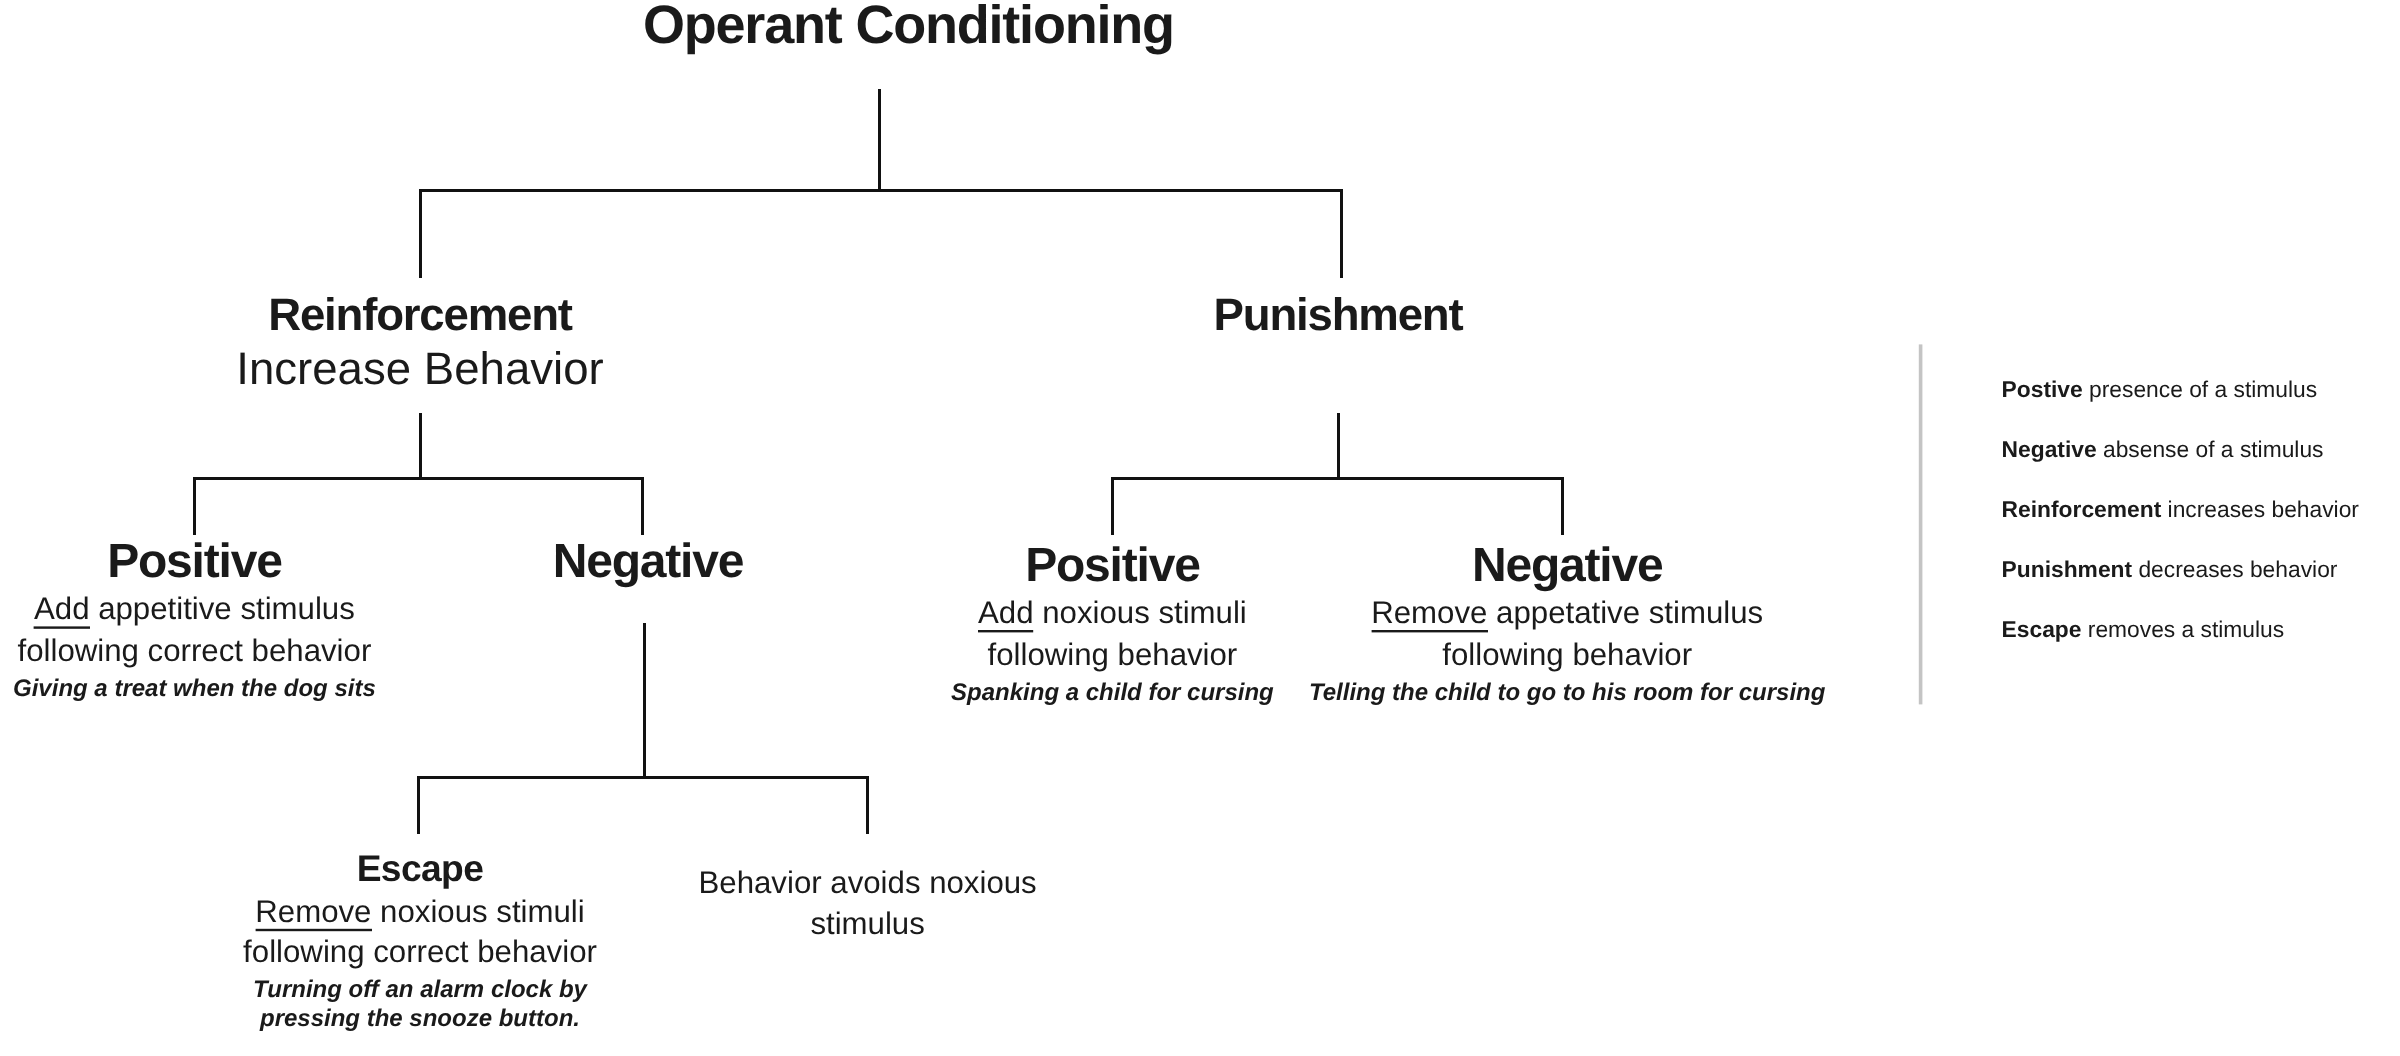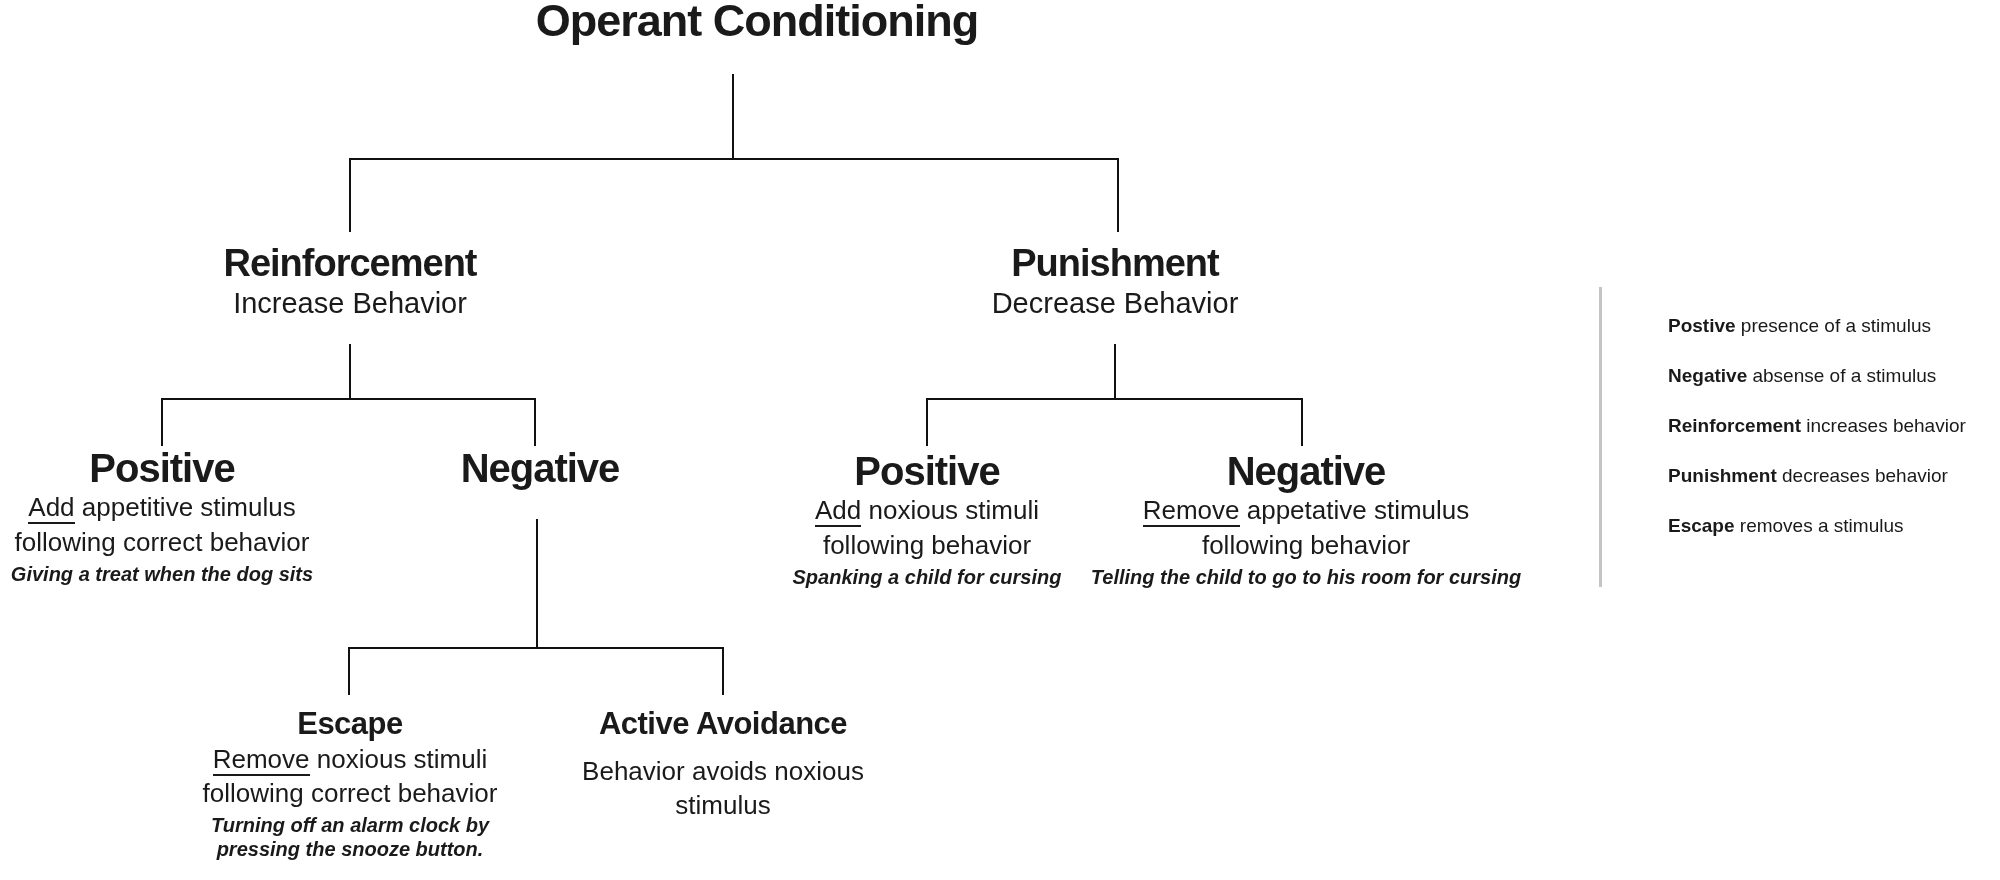--- a/index.html
+++ b/index.html
@@ -20,21 +20,21 @@
   .links path{stroke:var(--line);stroke-width:2.5;fill:none;}
   .title{
     position:absolute;left:457px;top:-4px;width:600px;
     text-align:center;font-size:45px;font-weight:bold;letter-spacing:-1px;
     line-height:1.1;
   }
   .node{position:absolute;text-align:center;}
   .lh1{font-size:38px;font-weight:bold;letter-spacing:-1px;line-height:1.12;}
   .lh2{font-size:40px;font-weight:bold;letter-spacing:-1px;line-height:1.08;}
   .lh3{font-size:31px;font-weight:bold;letter-spacing:-0.5px;line-height:1.15;}
-  .sub{font-size:29px;line-height:1.25;}
+  .sub{font-size:38px;line-height:1.25;}
   .body{font-size:26px;line-height:1.32;}
   .ex{font-size:20px;font-style:italic;font-weight:600;line-height:1.2;margin-top:3px;}
   .u{border-bottom:2px solid var(--text);padding-bottom:0px;}
   .narrow{max-width:310px;margin:12px auto;}
   .exwrap{max-width:360px;margin:3px auto 12px;}
   .legend-sep{
     position:absolute;left:1599px;top:287px;width:3px;height:300px;
     background:var(--separator);
   }
   .legend{position:absolute;left:1635px;top:301px;width:340px;margin-left:33px;}
@@ -59,21 +59,20 @@
 
   <div class="title">Operant Conditioning</div>
 
   <div class="node" style="left:150px;top:242px;width:400px">
     <div class="lh1">Reinforcement</div>
     <div class="sub">Increase Behavior</div>
   </div>
 
   <div class="node" style="left:915px;top:242px;width:400px">
     <div class="lh1">Punishment</div>
-    <div class="sub">Decrease Behavior</div>
   </div>
 
   <div class="node" style="left:-58px;top:447px;width:440px">
     <div class="lh2">Positive</div>
     <div class="body"><span class="u">Add</span><span> appetitive stimulus</span></div>
     <div class="body">following correct behavior</div>
     <div class="ex">Giving a treat when the dog sits</div>
   </div>
 
   <div class="node" style="left:340px;top:447px;width:400px">
@@ -95,21 +94,20 @@
   </div>
 
   <div class="node" style="left:130px;top:706px;width:440px">
     <div class="lh3">Escape</div>
     <div class="body"><span class="u">Remove</span><span> noxious stimuli</span></div>
     <div class="body">following correct behavior</div>
     <div class="ex exwrap">Turning off an alarm clock by pressing the snooze button.</div>
   </div>
 
   <div class="node" style="left:503px;top:706px;width:440px">
-    <div class="lh3">Active Avoidance</div>
     <div class="body narrow">Behavior avoids noxious stimulus</div>
   </div>
 
   <div class="legend-sep"></div>
   <div class="legend">
     <div class="legend-item"><span class="lt">Postive</span><span> presence of a stimulus</span></div>
     <div class="legend-item"><span class="lt">Negative</span><span> absense of a stimulus</span></div>
     <div class="legend-item"><span class="lt">Reinforcement</span><span> increases behavior</span></div>
     <div class="legend-item"><span class="lt">Punishment</span><span> decreases behavior</span></div>
     <div class="legend-item"><span class="lt">Escape</span><span> removes a stimulus</span></div>

